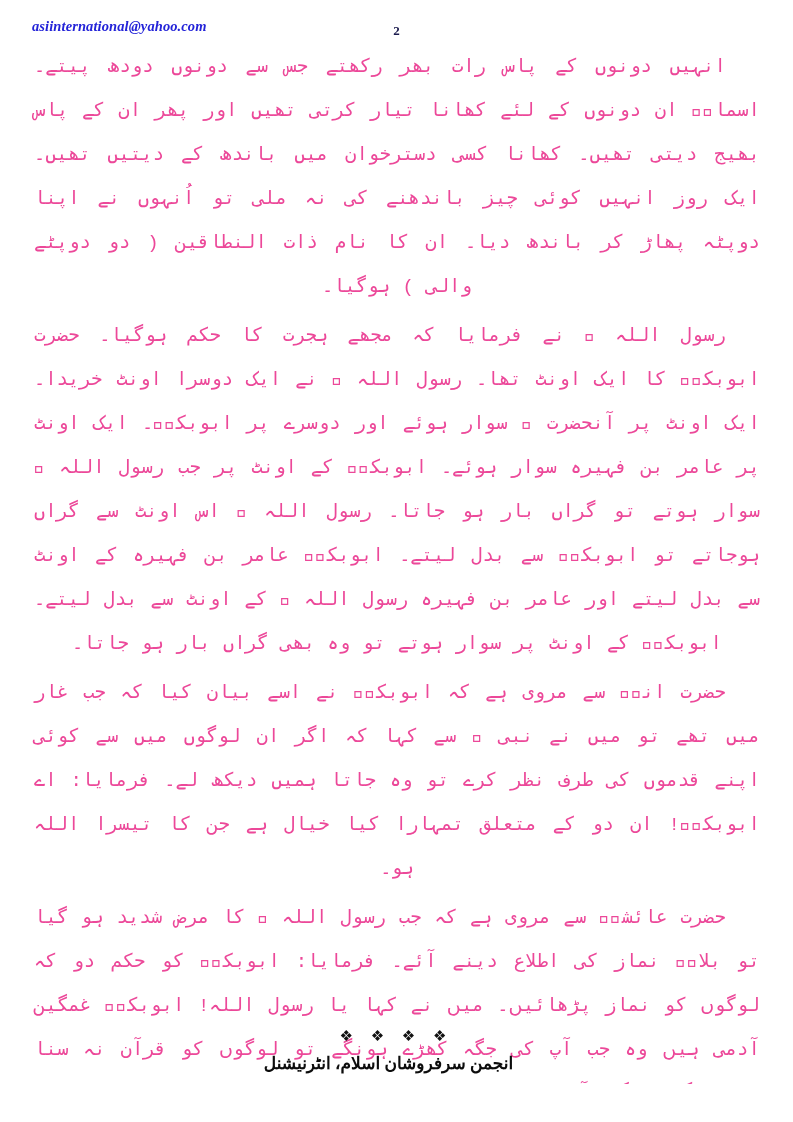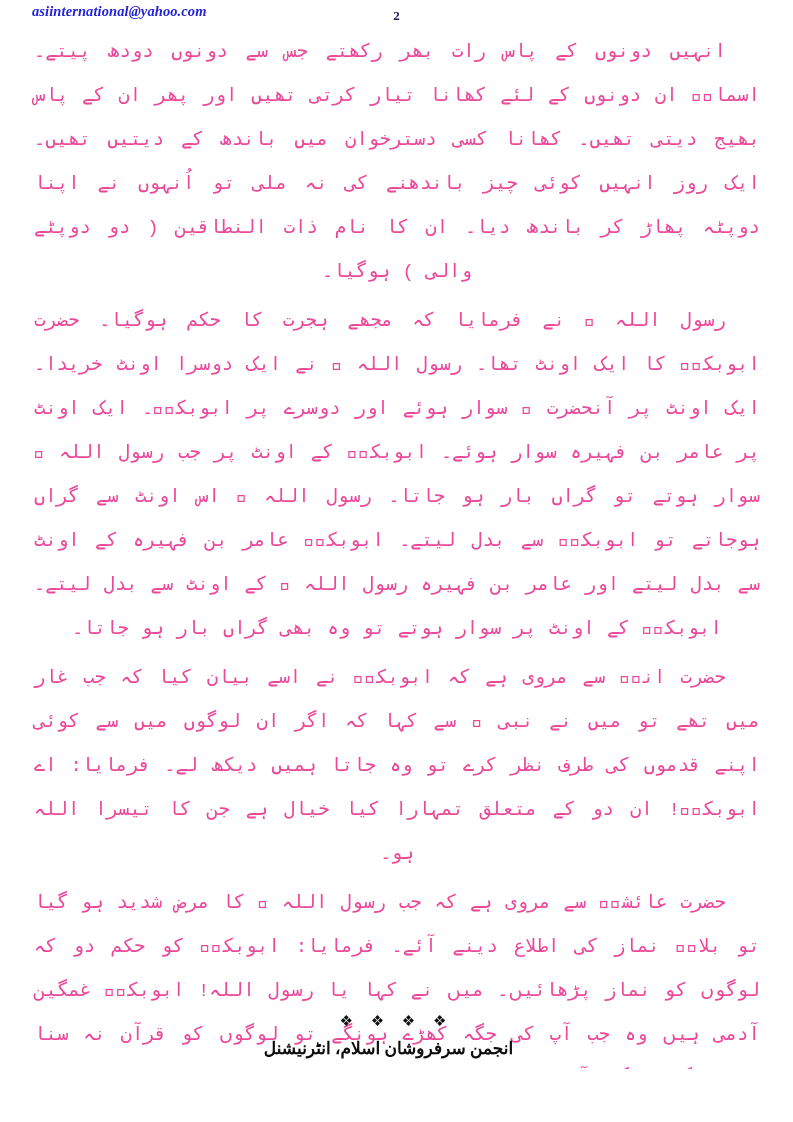--- a/index.html
+++ b/index.html
@@ -10,21 +10,21 @@
   }
   body {
     font-family: "Liberation Serif", serif;
   }
   .page {
     position: relative;
     width: 793px;
     height: 1069px;
     background: #ffffff;
     overflow: hidden;
-    margin: 0 auto;
+    margin: 15px auto;
   }
 
   
   .header-email {
     position: absolute;
     left: 32px;
     top: 3px;
     font-family: "Liberation Serif", serif;
     font-style: italic;
     font-weight: bold;

